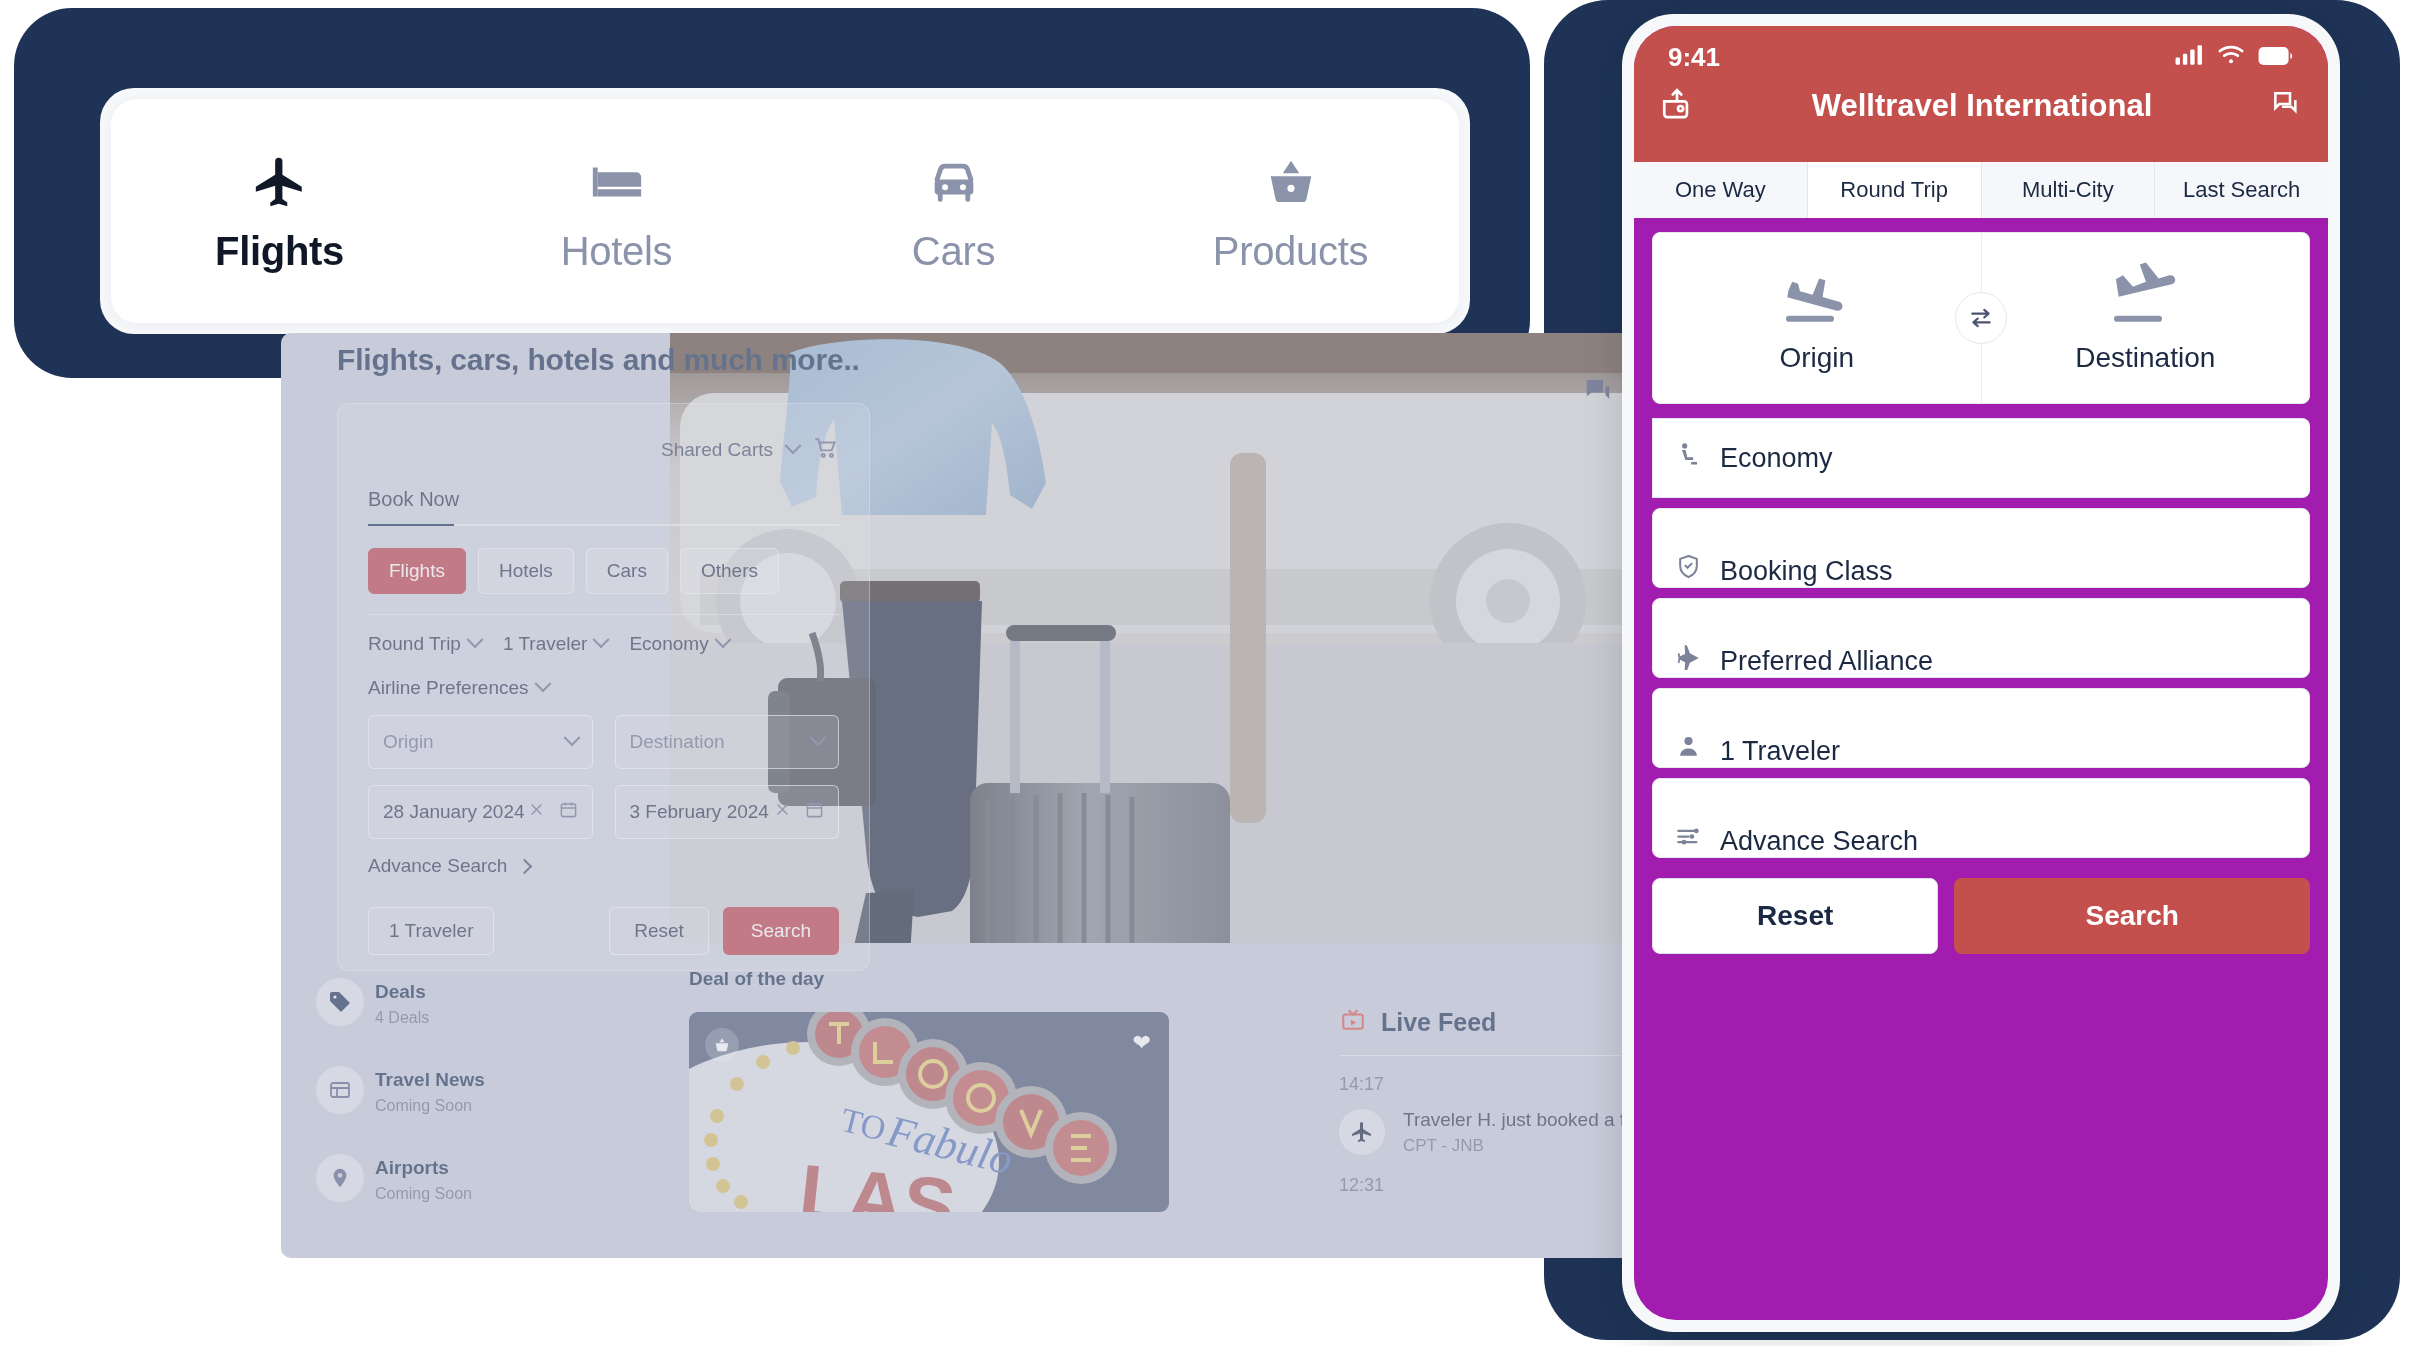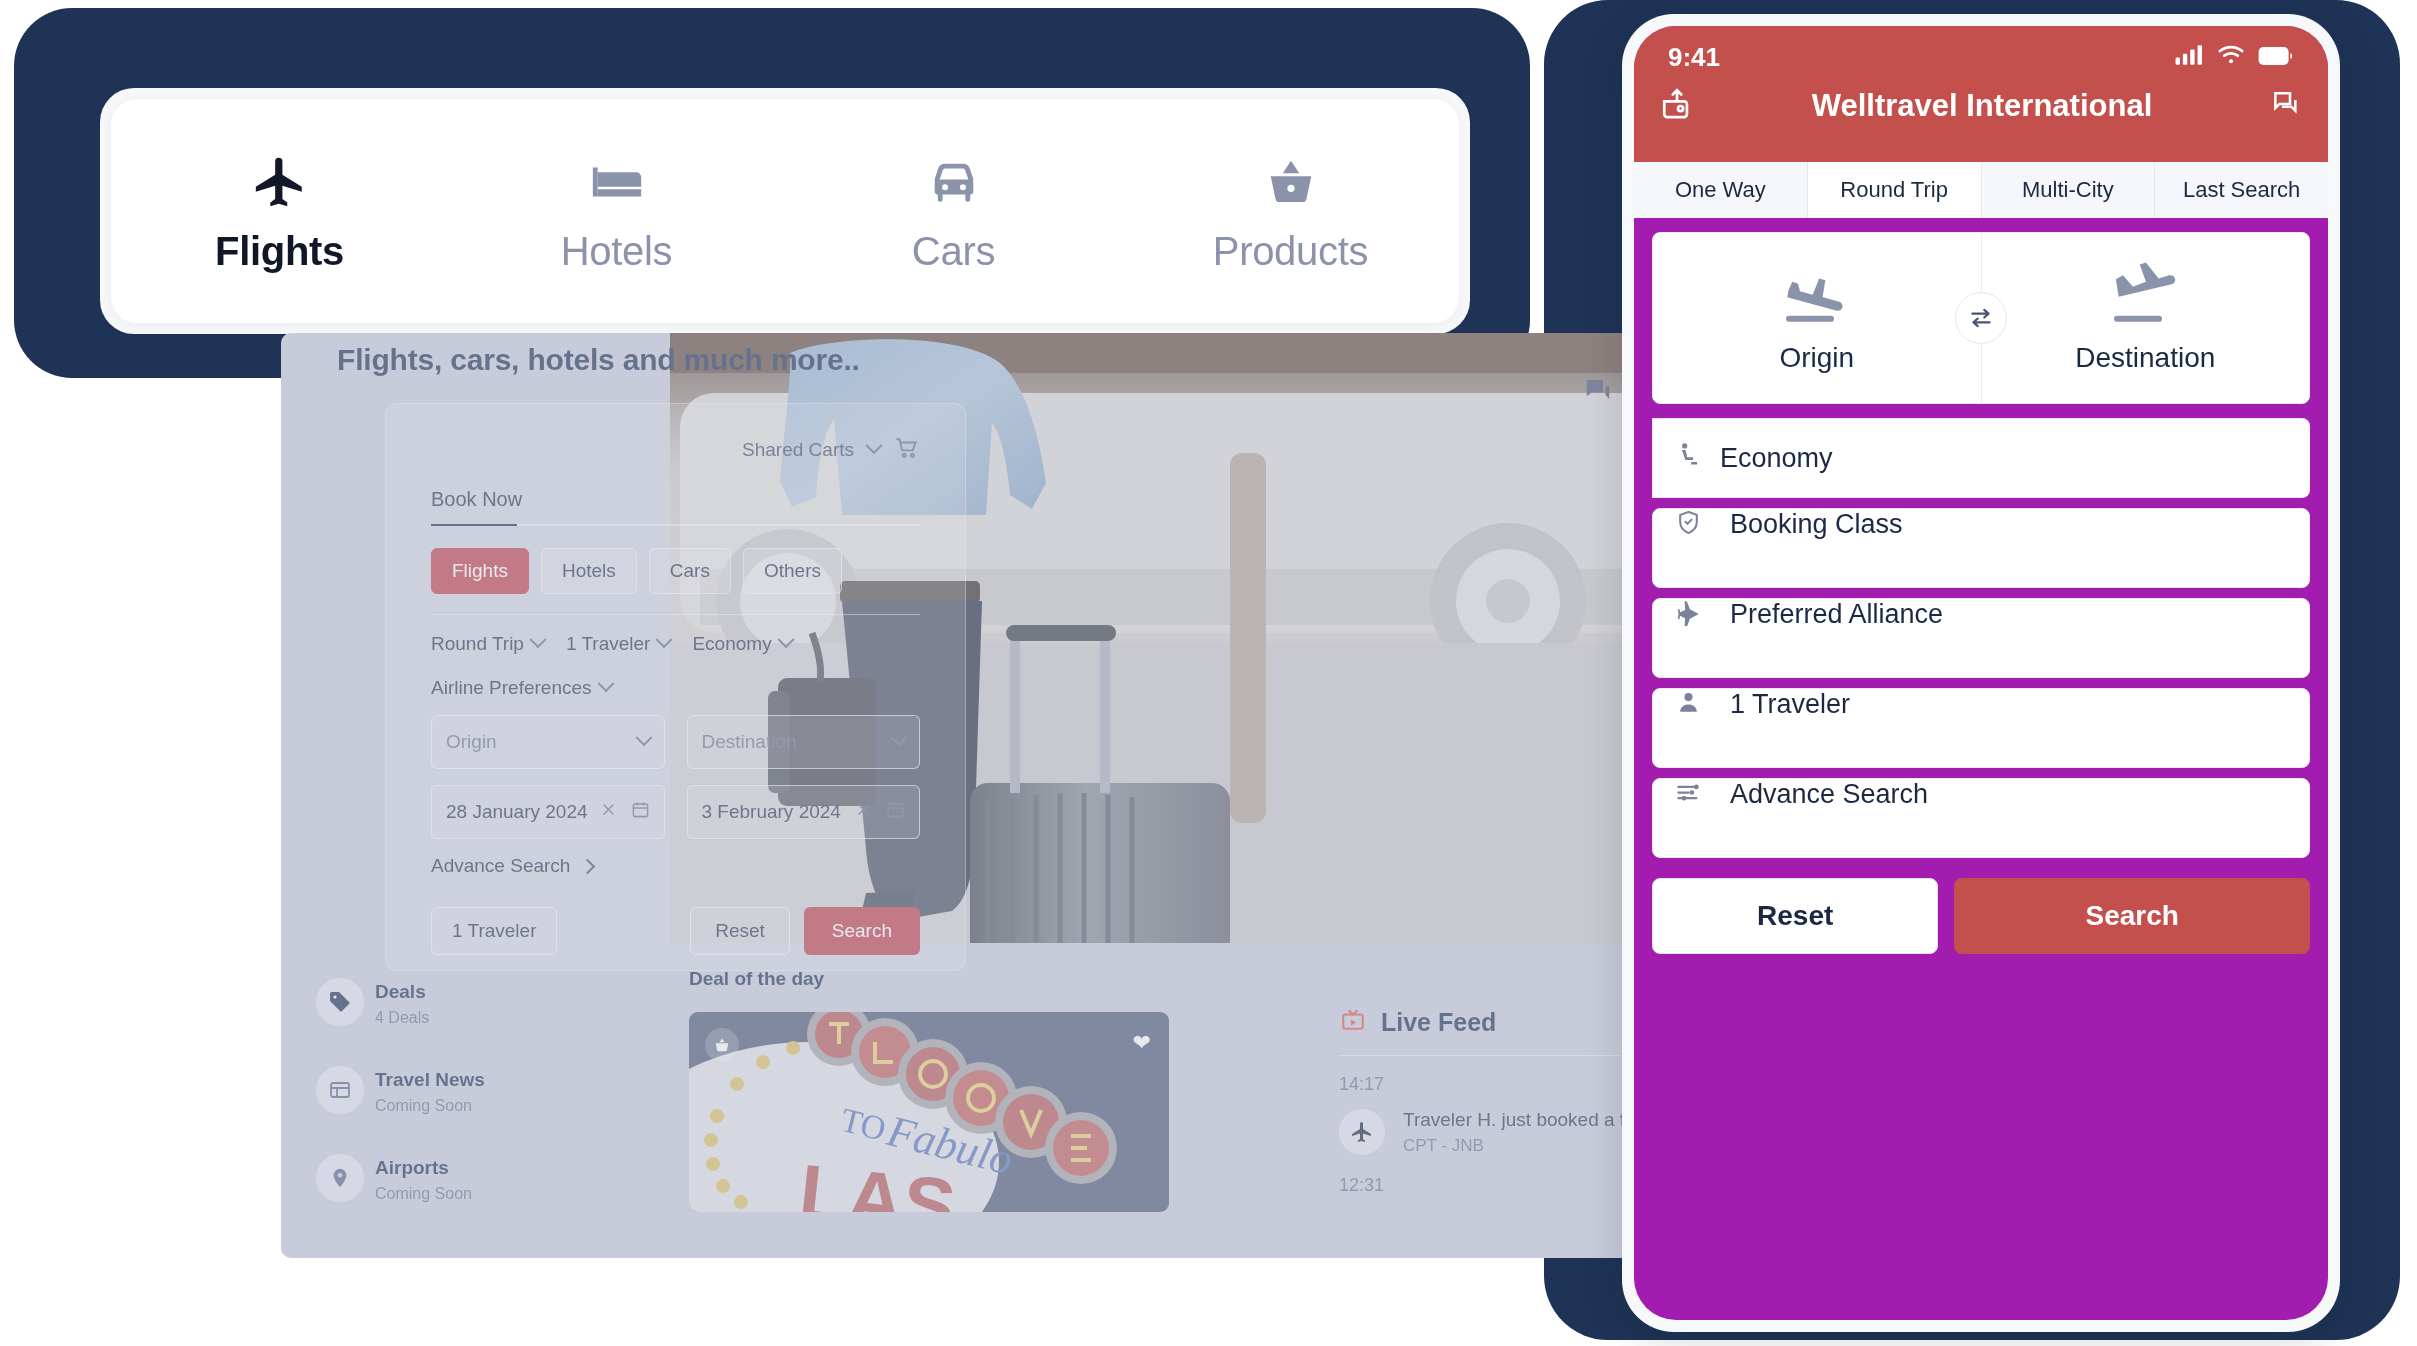--- a/index.html
+++ b/index.html
@@ -70,26 +70,25 @@
   }
   .wa-heading {
     position: absolute; left: 56px; top: 10px;
     font-size: 30px; font-weight: 700; color: #1e3356;
     letter-spacing: -.2px;
   }
 
   
   .sp {
     position: absolute; left: 56px; top: 70px;
-    width: 581px; height: 568px;
+    width: 533px; height: 568px;
     background: rgba(255,255,255,.16);
     border: 1px solid rgba(255,255,255,.35);
     border-radius: 12px;
-    padding: 26px 45px;
-    margin-left: 48px;
+    padding: 26px 30px;
   }
   .sp-carts {
     display: flex; align-items: center; justify-content: flex-end;
     gap: 14px; height: 40px; margin-bottom: 18px;
   }
   .sp-carts-label { font-size: 19px; color: #454f6b; }
   .sp-booknow { font-size: 20px; color: #2c3754; padding-bottom: 13px; }
   .sp-tabline { height: 2px; background: rgba(255,255,255,.55); position: relative; margin-bottom: 22px; }
   .sp-tabline::before {
     content:""; position:absolute; left:0; top:0; width: 86px; height: 2px; background: #1e3356;
@@ -239,21 +238,21 @@
   .ph-pair { display: flex; gap: 0; margin-bottom: 10px; }
   .ph-cell {
     flex: 1; background: #fff; border: 1px solid #e4e8f0;
     height: 80px; display: flex; align-items: center; gap: 18px;
     padding: 0 22px; font-size: 27px; color: #1b2943; cursor: pointer;
   }
   .ph-cell:first-child { border-radius: 8px 0 0 8px; border-right: none; }
   .ph-cell:last-child { border-radius: 0 8px 8px 0; }
   .ph-row {
     background: #fff; border: 1px solid #e4e8f0; border-radius: 8px;
-    height: 80px; display: flex; align-items: flex-start; gap: 28px;
+    height: 80px; display: flex; align-items: flex-end; gap: 18px;
     padding: 0 22px; font-size: 27px; color: #1b2943;
     margin-bottom: 10px; cursor: pointer;
   }
   .ph-btns { display: flex; gap: 16px; margin-top: 20px; }
   .ph-reset {
     flex: 1; height: 76px; border-radius: 8px; background: #fff;
     border: 1px solid #dbe1ec; color: #1b2943;
     font-size: 28px; font-weight: 700; cursor: pointer;
     font-family: "Liberation Sans", sans-serif;
   }

